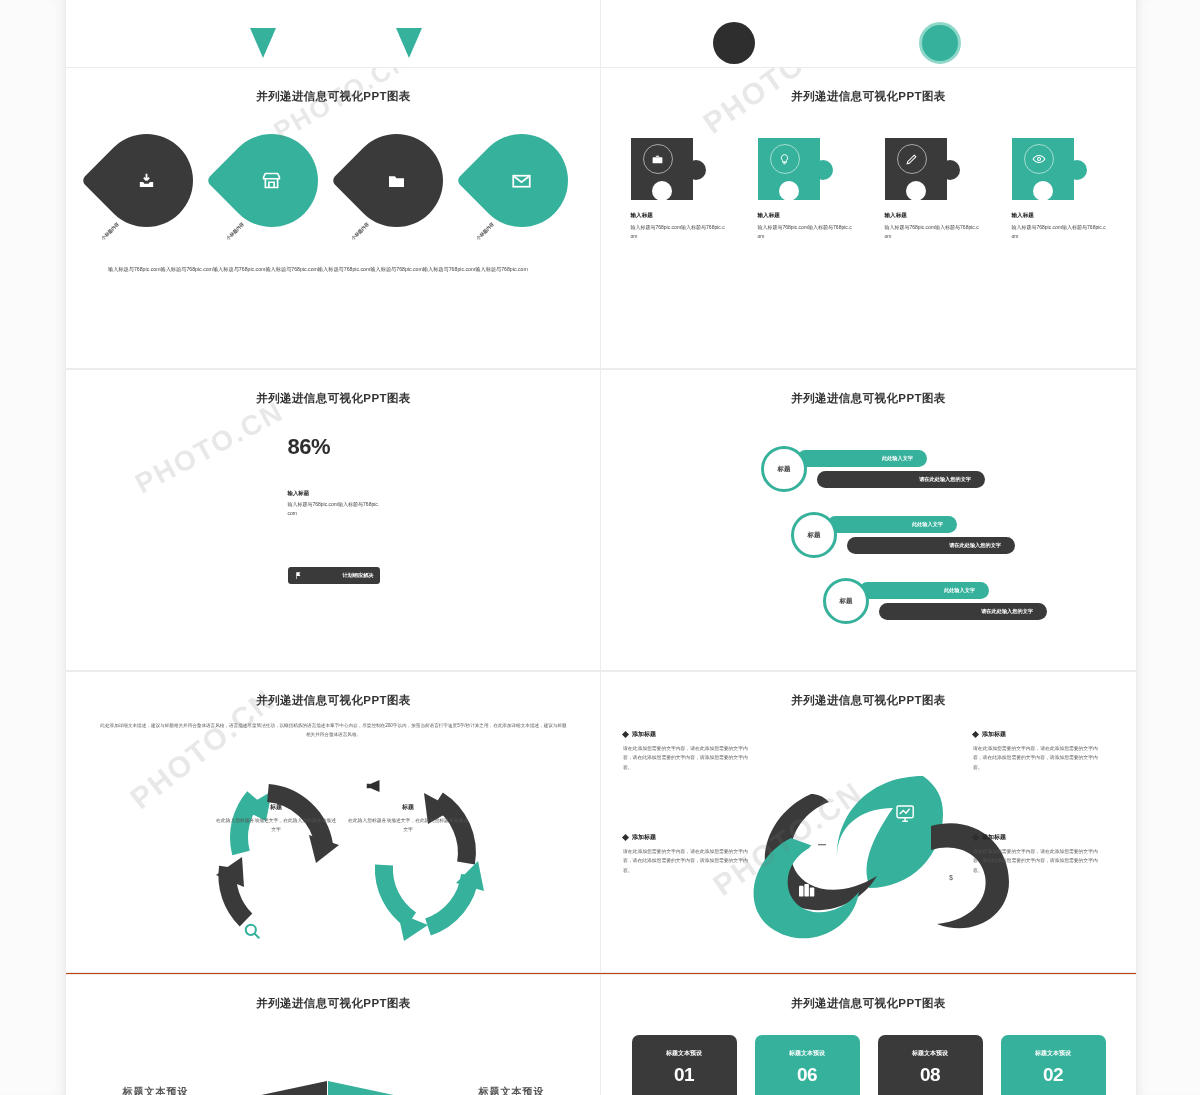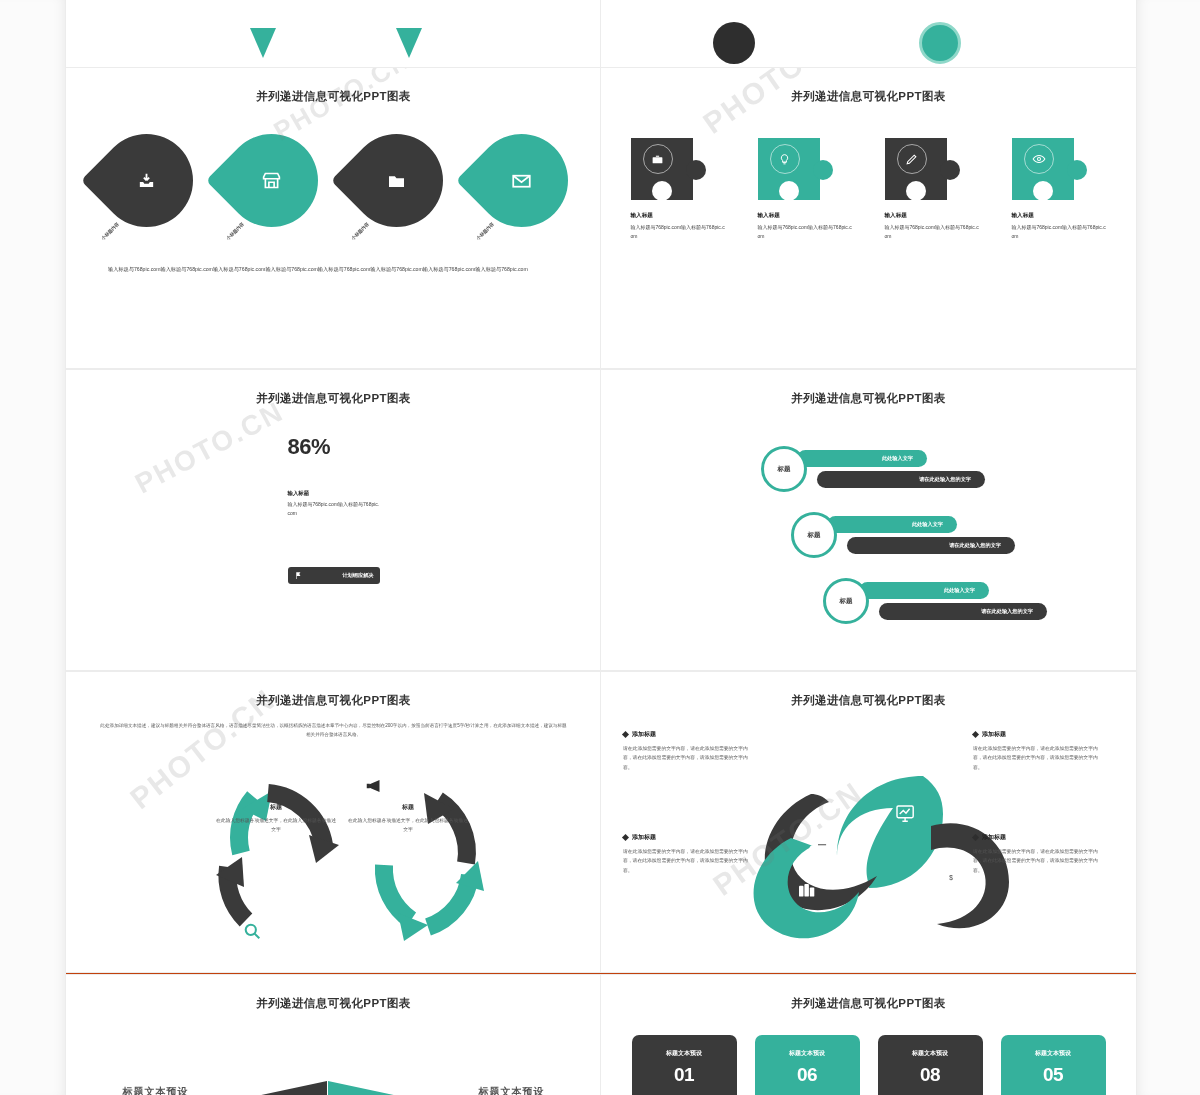--- a/index.html
+++ b/index.html
@@ -517,19 +517,19 @@
         <div class="card teal">
           <div class="h">标题文本预设</div>
           <div class="n">06</div>
         </div>
         <div class="card dark">
           <div class="h">标题文本预设</div>
           <div class="n">08</div>
         </div>
         <div class="card teal">
           <div class="h">标题文本预设</div>
-          <div class="n">05</div>
+          <div class="n">02</div>
         </div>
       </div>
     </div>
 
   </div>
 </div>
 
 </body></html>

